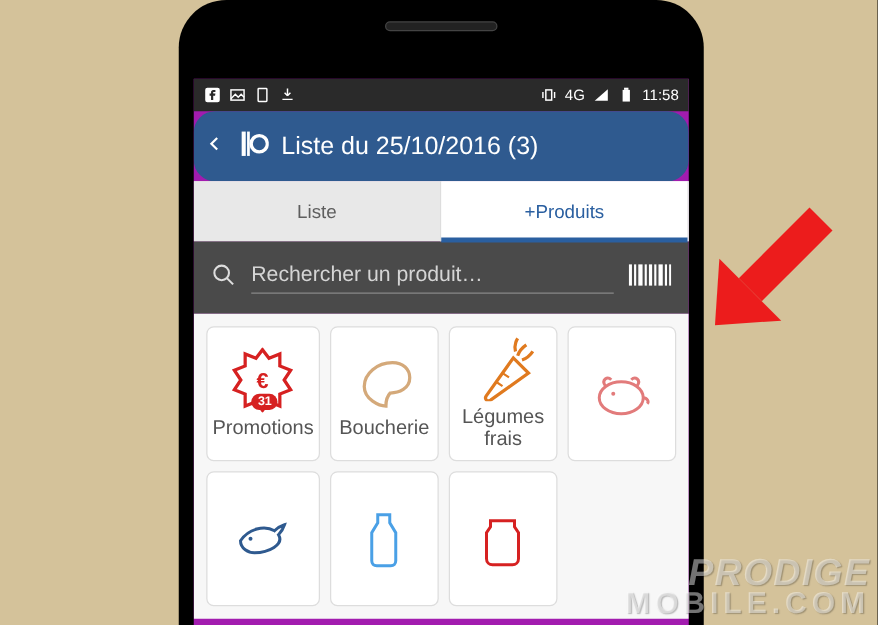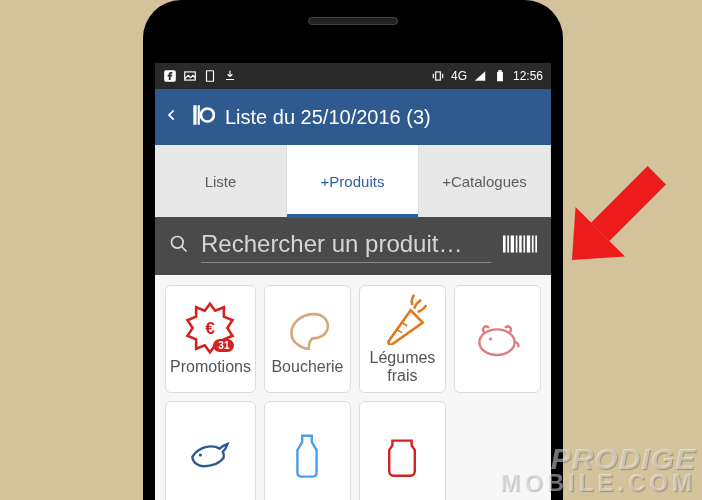--- a/index.html
+++ b/index.html
@@ -52,28 +52,29 @@
 
   
   .header {
     height: 56px;
     background: #2f5a8f;
     color:#fff;
     display:flex;
     align-items:center;
     padding: 0 10px;
     gap: 10px;
+    border-radius: 17px;
   }
   .chevron svg { width:14px; height:22px; stroke:#fff; fill:none; stroke-width:3; }
   .logo svg { width:26px; height:26px; }
   .header-title { font-size:20px; font-weight:400; }
 
   
   .tabs {
-    height: 72px;
+    height: 48px;
     background:#f0f0f0;
     display:flex;
   }
   .tab {
     flex:1;
     display:flex;
     align-items:center;
     justify-content:center;
     font-size:15px;
     color:#5e5e5e;
@@ -98,21 +99,21 @@
     background:#4a4a4a;
     display:flex;
     align-items:center;
     padding:0 14px;
     gap:12px;
   }
   .search-icon svg{ width:20px; height:20px; stroke:#ddd; fill:none; stroke-width:2;}
   .search-text{
     flex:1;
     color:#d5d5d5;
-    font-size:24px;
+    font-size:17px;
     border-bottom:1px solid #888;
     padding-bottom:4px;
   }
   .barcode-icon svg rect{ fill:#fff; }
 
   
   .grid {
     padding:10px;
     display:grid;
     grid-template-columns: repeat(4, 1fr);
@@ -127,21 +128,21 @@
     display:flex;
     flex-direction:column;
     align-items:center;
     justify-content:center;
     padding:6px 2px;
     height:108px;
   }
   .card .cicon { width:52px; height:52px; display:flex; align-items:center; justify-content:center; position:relative;}
   .card .clabel { font-size:16px; color:#555; text-align:center; line-height:1.1; margin-top:4px; padding:0 2px;}
   .badge {
-    position:absolute; bottom:2px; right:2px;
+    position:absolute; bottom:2px; right:14px;
     background:#d62121; color:#fff; border-radius:10px;
     font-size:10px; padding:1px 5px; font-weight:bold;
   }
 
   
   .arrow {
     position:absolute;
     left:545px;
     top:120px;
     width:160px;
@@ -213,21 +214,21 @@
           <svg viewBox="0 0 24 24">
               <polygon points="3,20 21,20 21,4" fill="#fff"></polygon>
             </svg>
         </span>
         <span class="sb-icon">
           <svg viewBox="0 0 24 24">
               <rect x="7" y="5" width="10" height="16" fill="#fff"></rect>
               <rect x="9" y="2" width="6" height="3" fill="#fff"></rect>
             </svg>
         </span>
-        <span class="sb-text">12:56</span>
+        <span class="sb-text">11:58</span>
       </div>
     </div>
 
     <div class="header">
       <span class="chevron">
         <svg viewBox="0 0 24 24">
             <polyline points="15,4 7,12 15,20"></polyline>
           </svg>
       </span>
       <span class="logo">
@@ -239,23 +240,20 @@
       </span>
       <span class="header-title">Liste du 25/10/2016 (3)</span>
     </div>
 
     <div class="tabs">
       <div class="tab">
         <span>Liste</span>
       </div>
       <div class="tab active">
         <span>+Produits</span>
-      </div>
-      <div class="tab">
-        <span>+Catalogues</span>
       </div>
     </div>
 
     <div class="searchbar">
       <span class="search-icon">
         <svg viewBox="0 0 24 24">
             <circle cx="10" cy="10" r="7"></circle>
             <line x1="15" y1="15" x2="21" y2="21"></line>
           </svg>
       </span>

